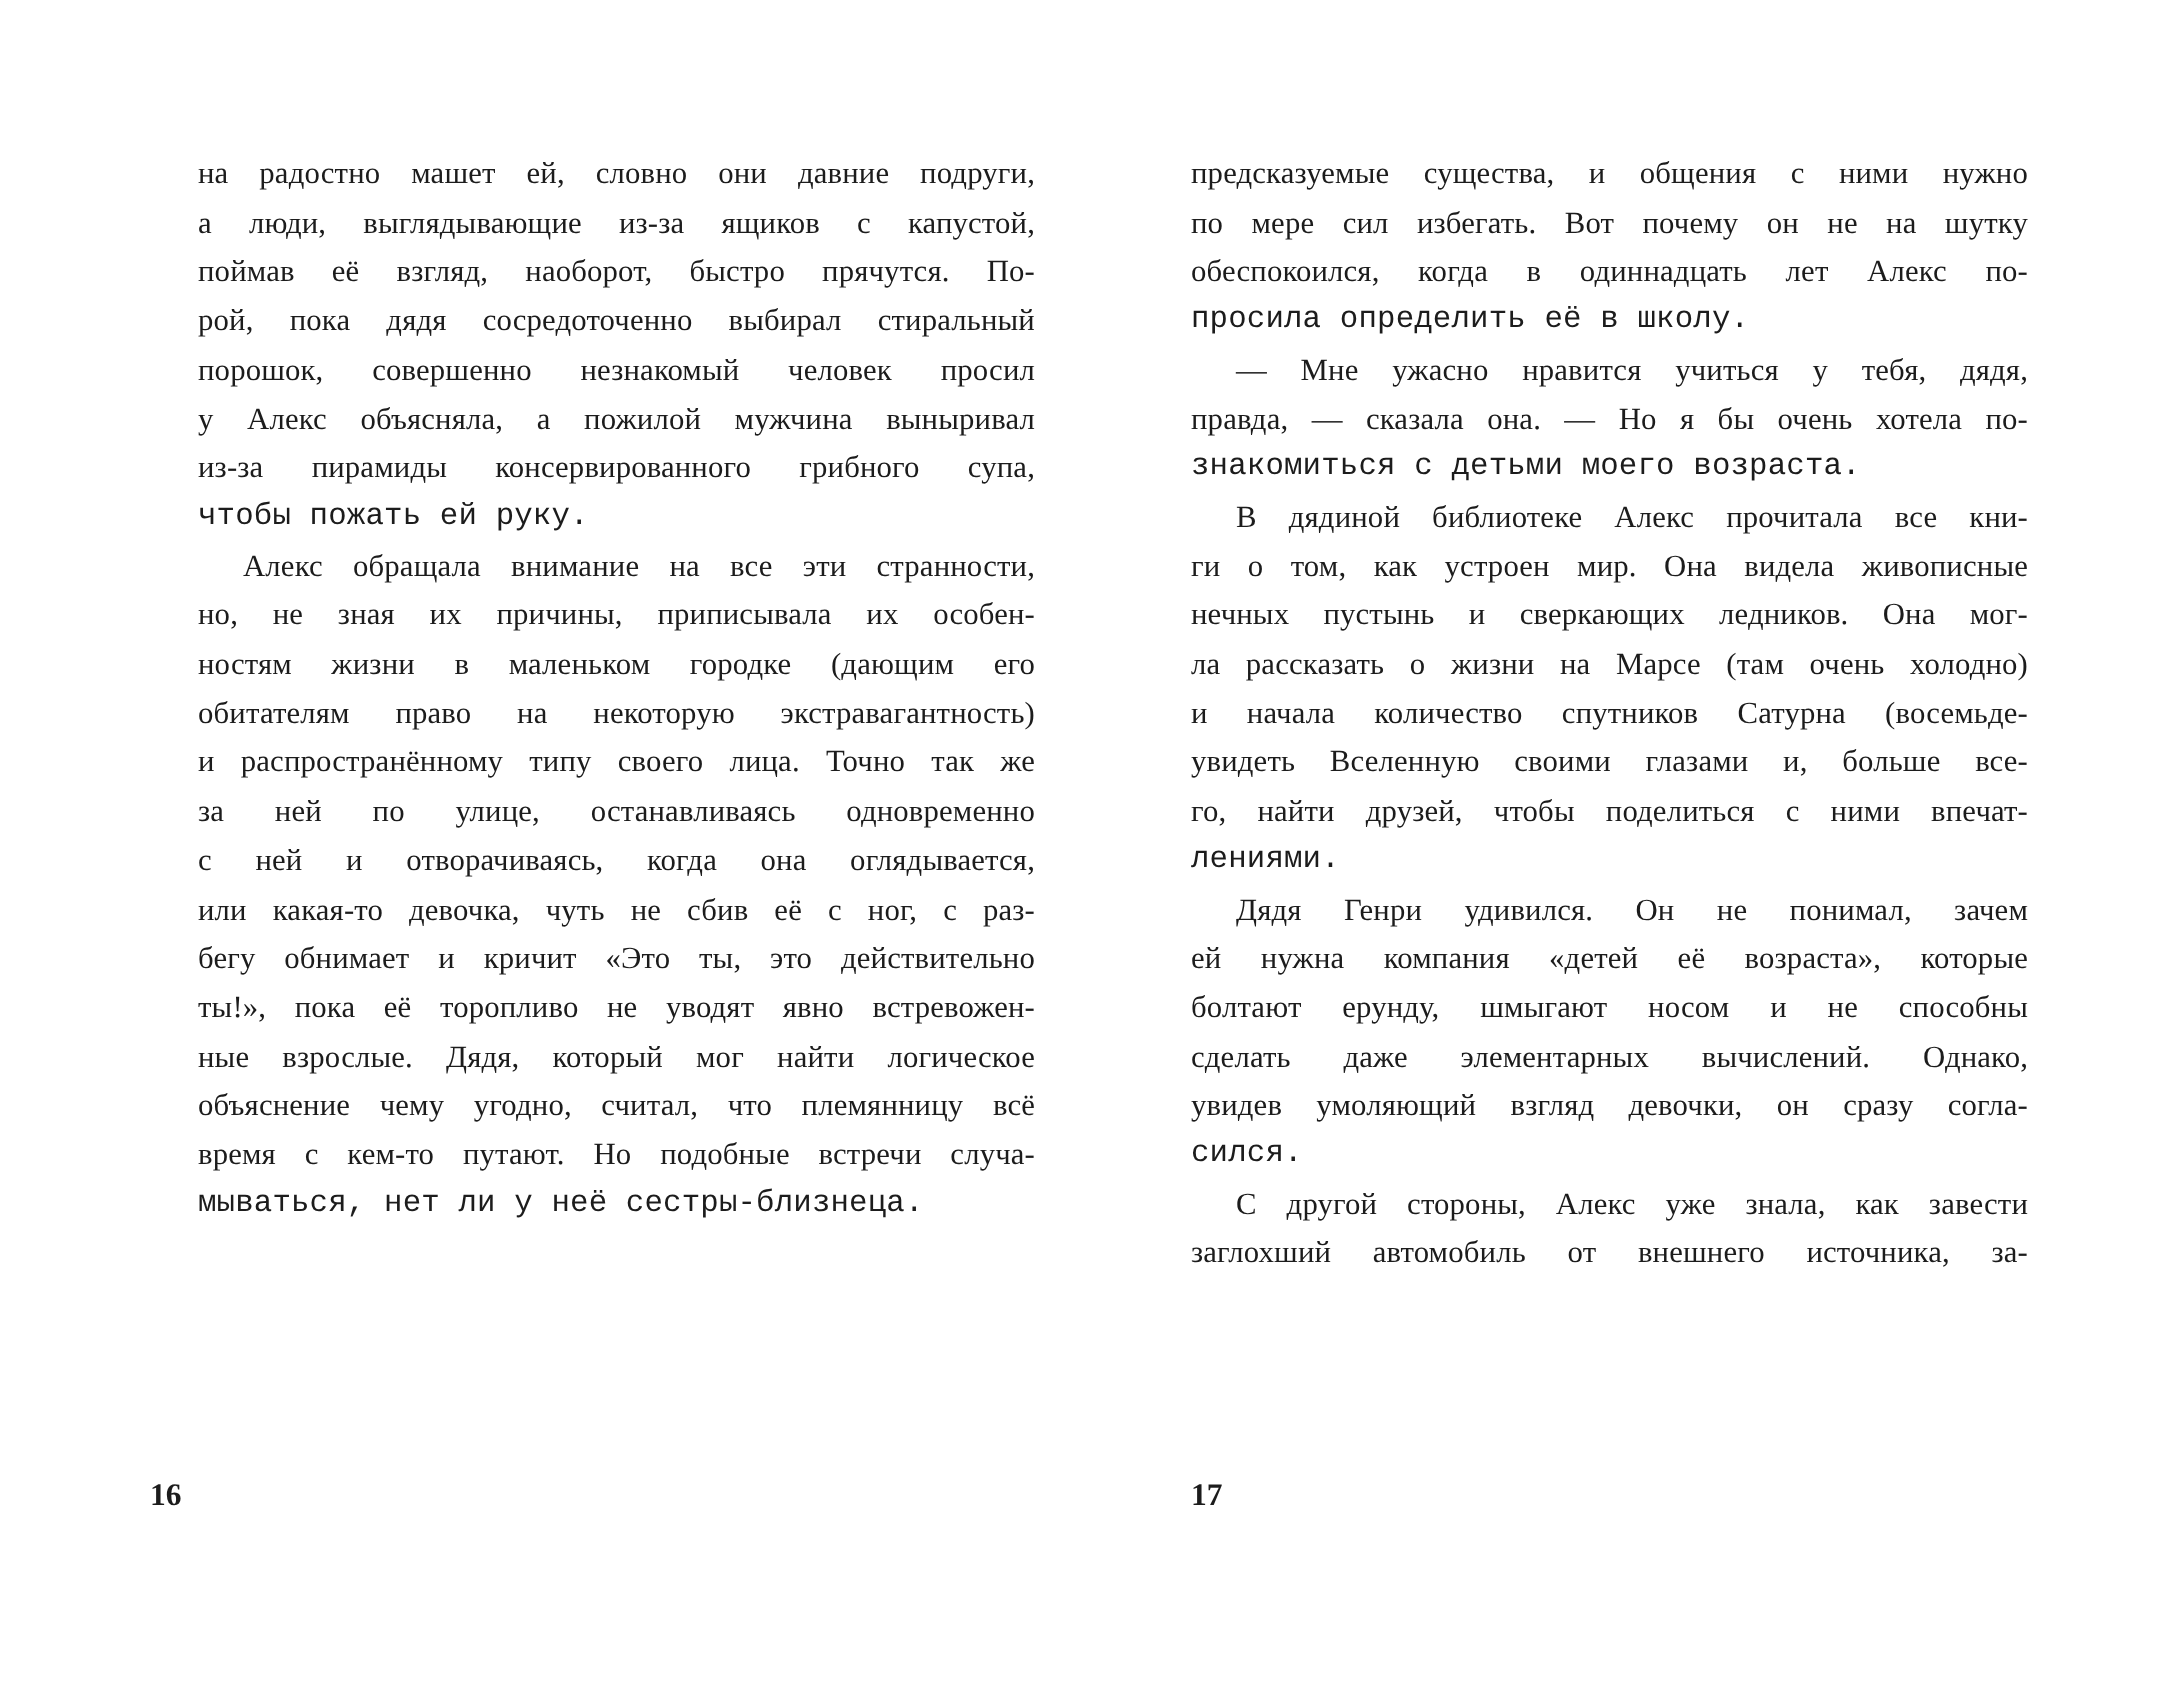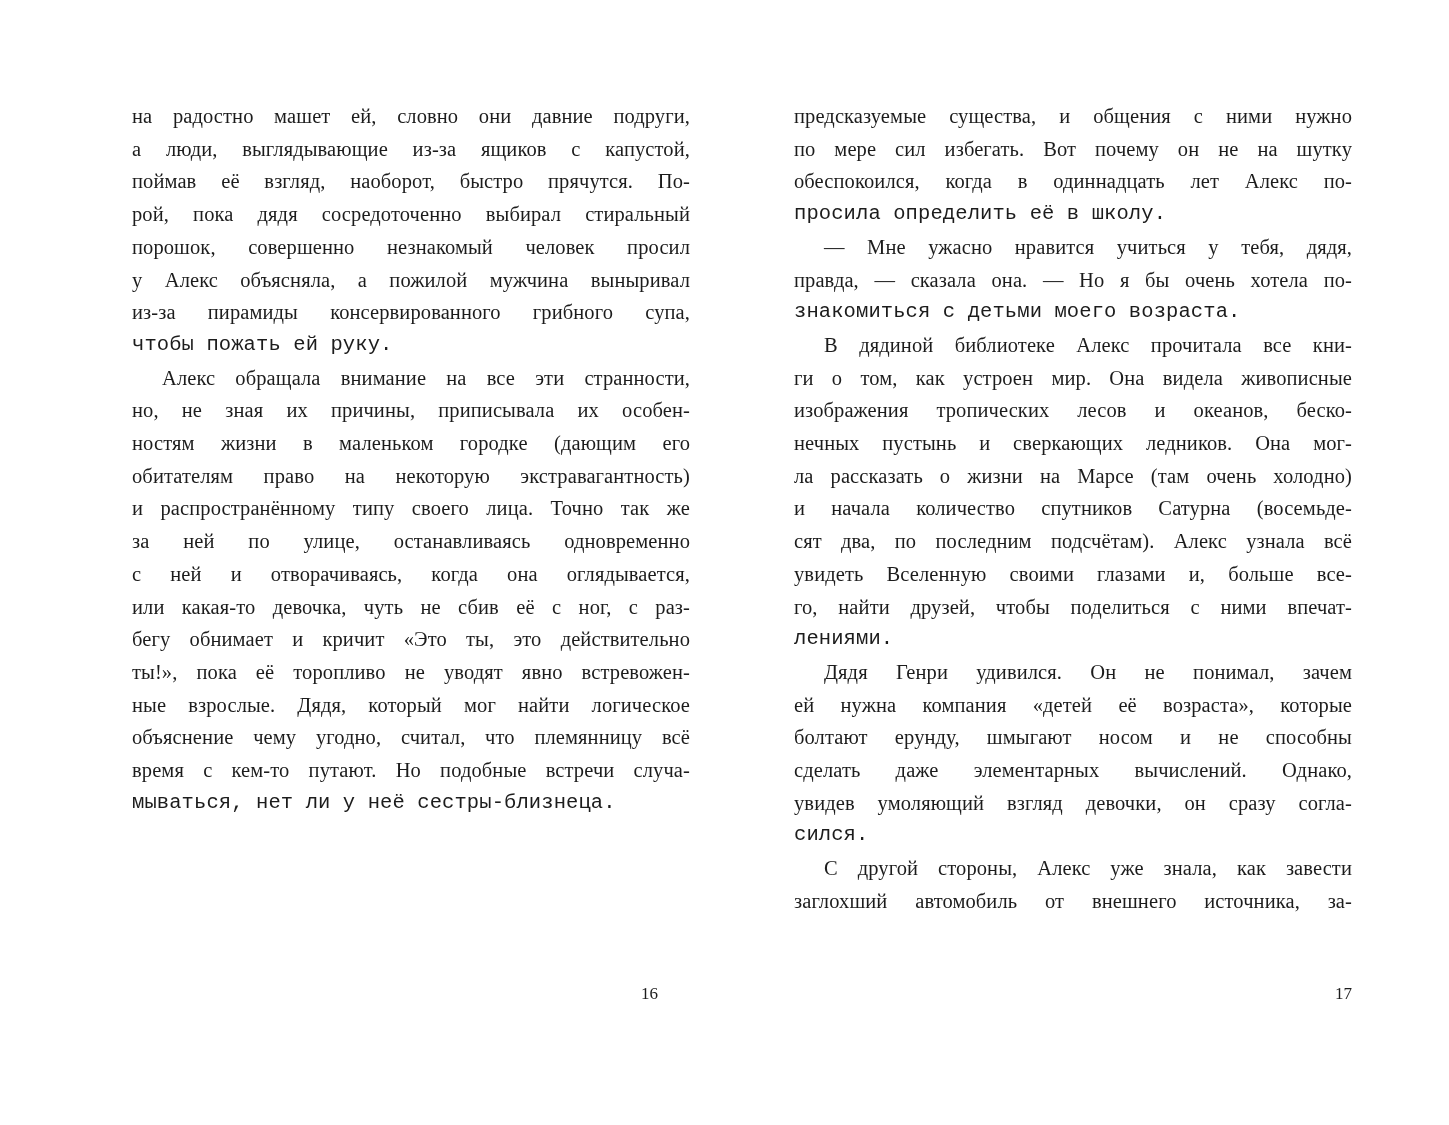--- a/index.html
+++ b/index.html
@@ -38,23 +38,24 @@
     font-family: Liberation Mono, monospace;
   }
   .line.indent {
     text-indent: 30px;
   }
 
   .page-number {
     position: absolute;
     top: 984px;
     width: 558px;
-    text-align: right;
-    font-size: 17px;
+    text-align: left;
+    font-size: 21px;
     color: #1c1c1c;
+    font-weight: bold;
   }
   .page-number.left  { left: 100px; }
   .page-number.right { left: 794px; }
 </style>
 </head>
 <body>
 
 <div class="spread">
 
   <div class="page-text left">
@@ -94,25 +95,23 @@
         <div class="line endpar">просила определить её в школу.</div>
       </div>
       <div class="paragraph">
         <div class="line indent">— Мне ужасно нравится учиться у тебя, дядя,</div>
         <div class="line">правда, — сказала она. — Но я бы очень хотела по-</div>
         <div class="line endpar">знакомиться с детьми моего возраста.</div>
       </div>
       <div class="paragraph">
         <div class="line indent">В дядиной библиотеке Алекс прочитала все кни-</div>
         <div class="line">ги о том, как устроен мир. Она видела живописные</div>
-        <div class="line">изображения тропических лесов и океанов, беско-</div>
         <div class="line">нечных пустынь и сверкающих ледников. Она мог-</div>
         <div class="line">ла рассказать о жизни на Марсе (там очень холодно)</div>
         <div class="line">и начала количество спутников Сатурна (восемьде-</div>
-        <div class="line">сят два, по последним подсчётам). Алекс узнала всё</div>
         <div class="line">увидеть Вселенную своими глазами и, больше все-</div>
         <div class="line">го, найти друзей, чтобы поделиться с ними впечат-</div>
         <div class="line endpar">лениями.</div>
       </div>
       <div class="paragraph">
         <div class="line indent">Дядя Генри удивился. Он не понимал, зачем</div>
         <div class="line">ей нужна компания «детей её возраста», которые</div>
         <div class="line">болтают ерунду, шмыгают носом и не способны</div>
         <div class="line">сделать даже элементарных вычислений. Однако,</div>
         <div class="line">увидев умоляющий взгляд девочки, он сразу согла-</div>

